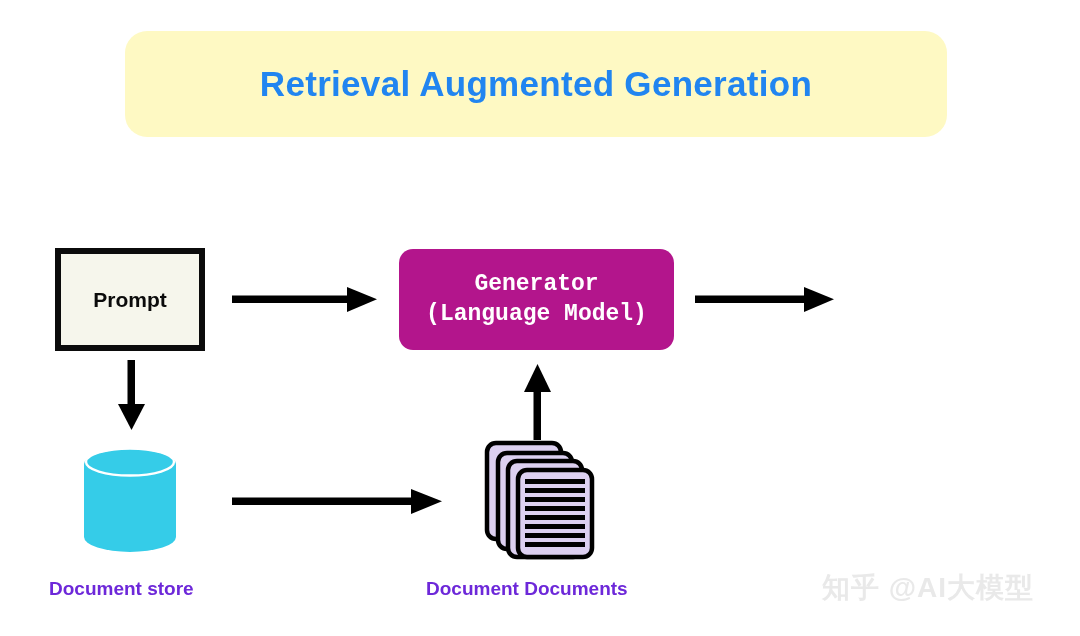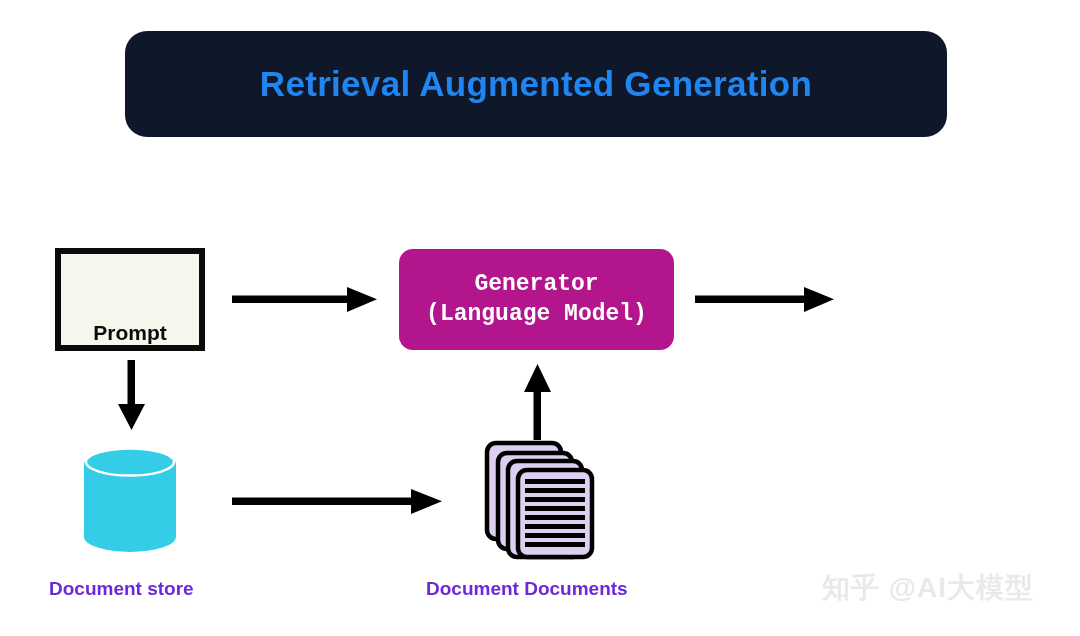--- a/index.html
+++ b/index.html
@@ -18,21 +18,21 @@
     overflow: hidden;
   }
 
   
   .title-banner {
     position: absolute;
     left: 125px;
     top: 31px;
     width: 822px;
     height: 106px;
-    background: #0f172a;
+    background: #fef9c3;
     border-radius: 22px;
     display: flex;
     align-items: center;
     justify-content: center;
   }
   .title-text {
     color: #2185F0;
     font-size: 35px;
     font-weight: bold;
     letter-spacing: 0.3px;
@@ -48,21 +48,20 @@
     justify-content: center;
     text-align: center;
   }
   .box-prompt {
     left: 55px;
     top: 248px;
     width: 150px;
     height: 103px;
     background: #F6F6EC;
     border: 6px solid #0b0b0b;
-    align-items: flex-end;
   }
   .box-prompt .node-label {
     color: #0b0b0b;
     font-size: 21px;
     font-weight: bold;
   }
 
   .box-generator {
     left: 399px;
     top: 249px;

